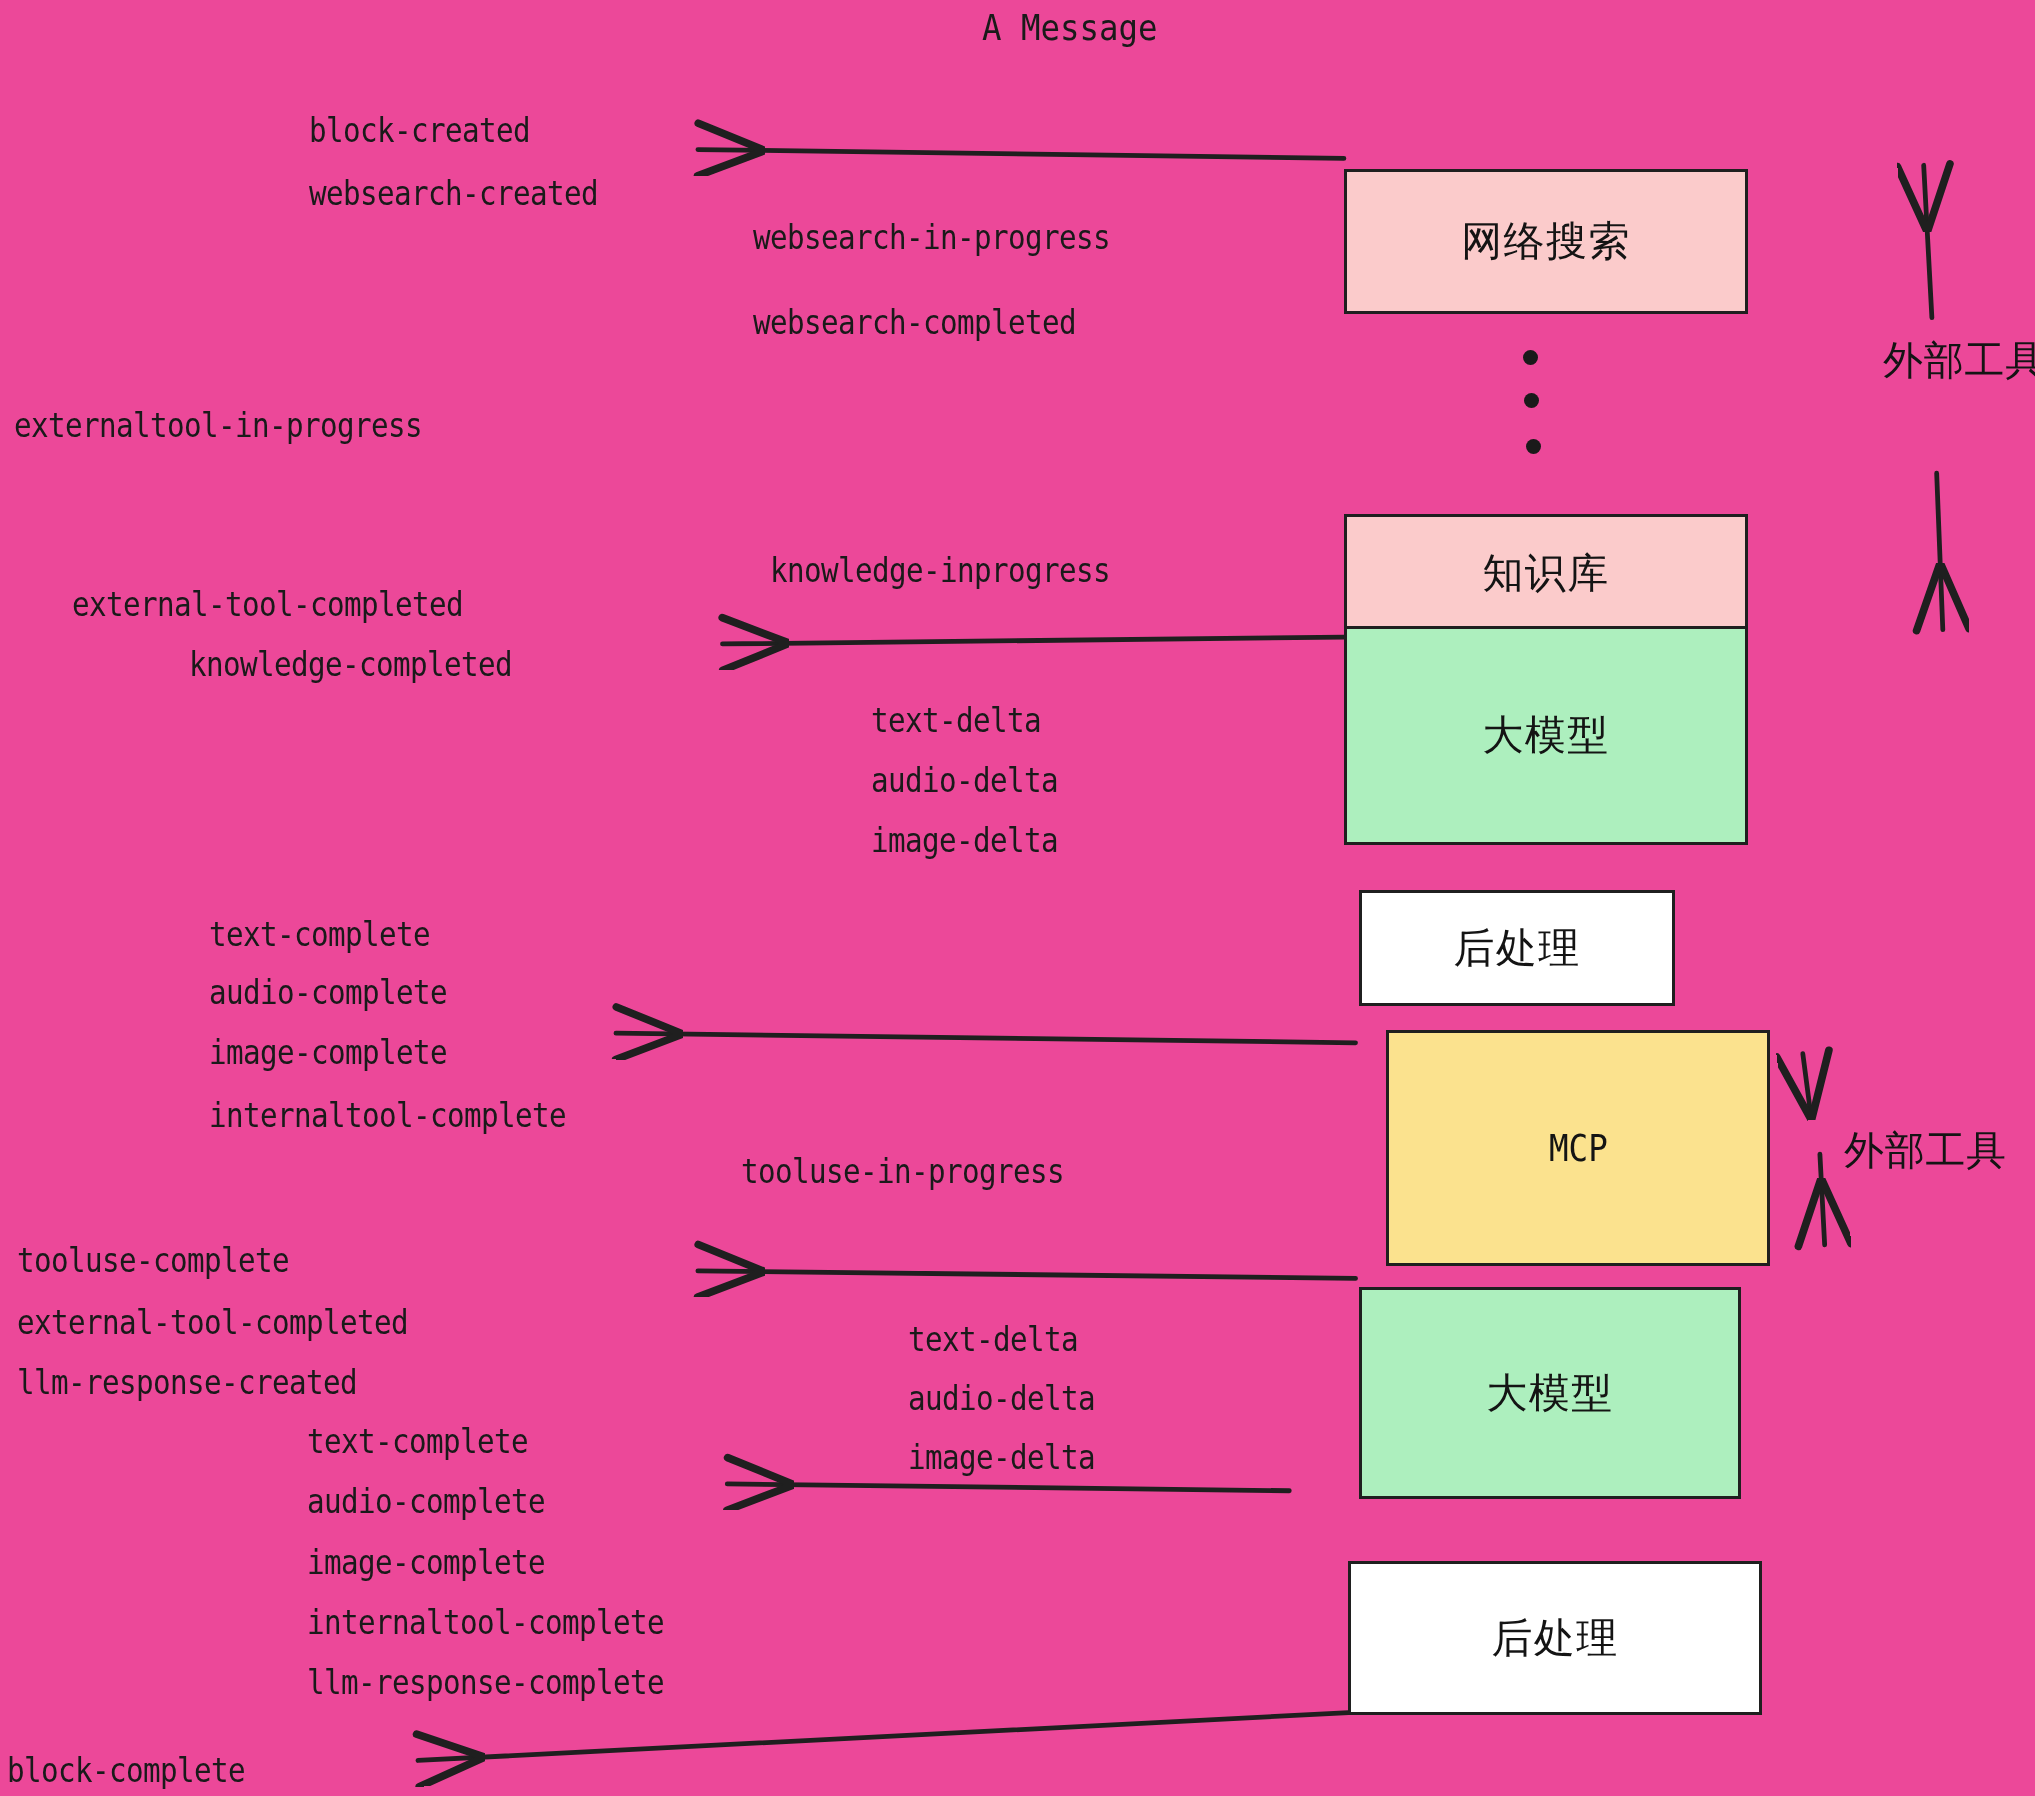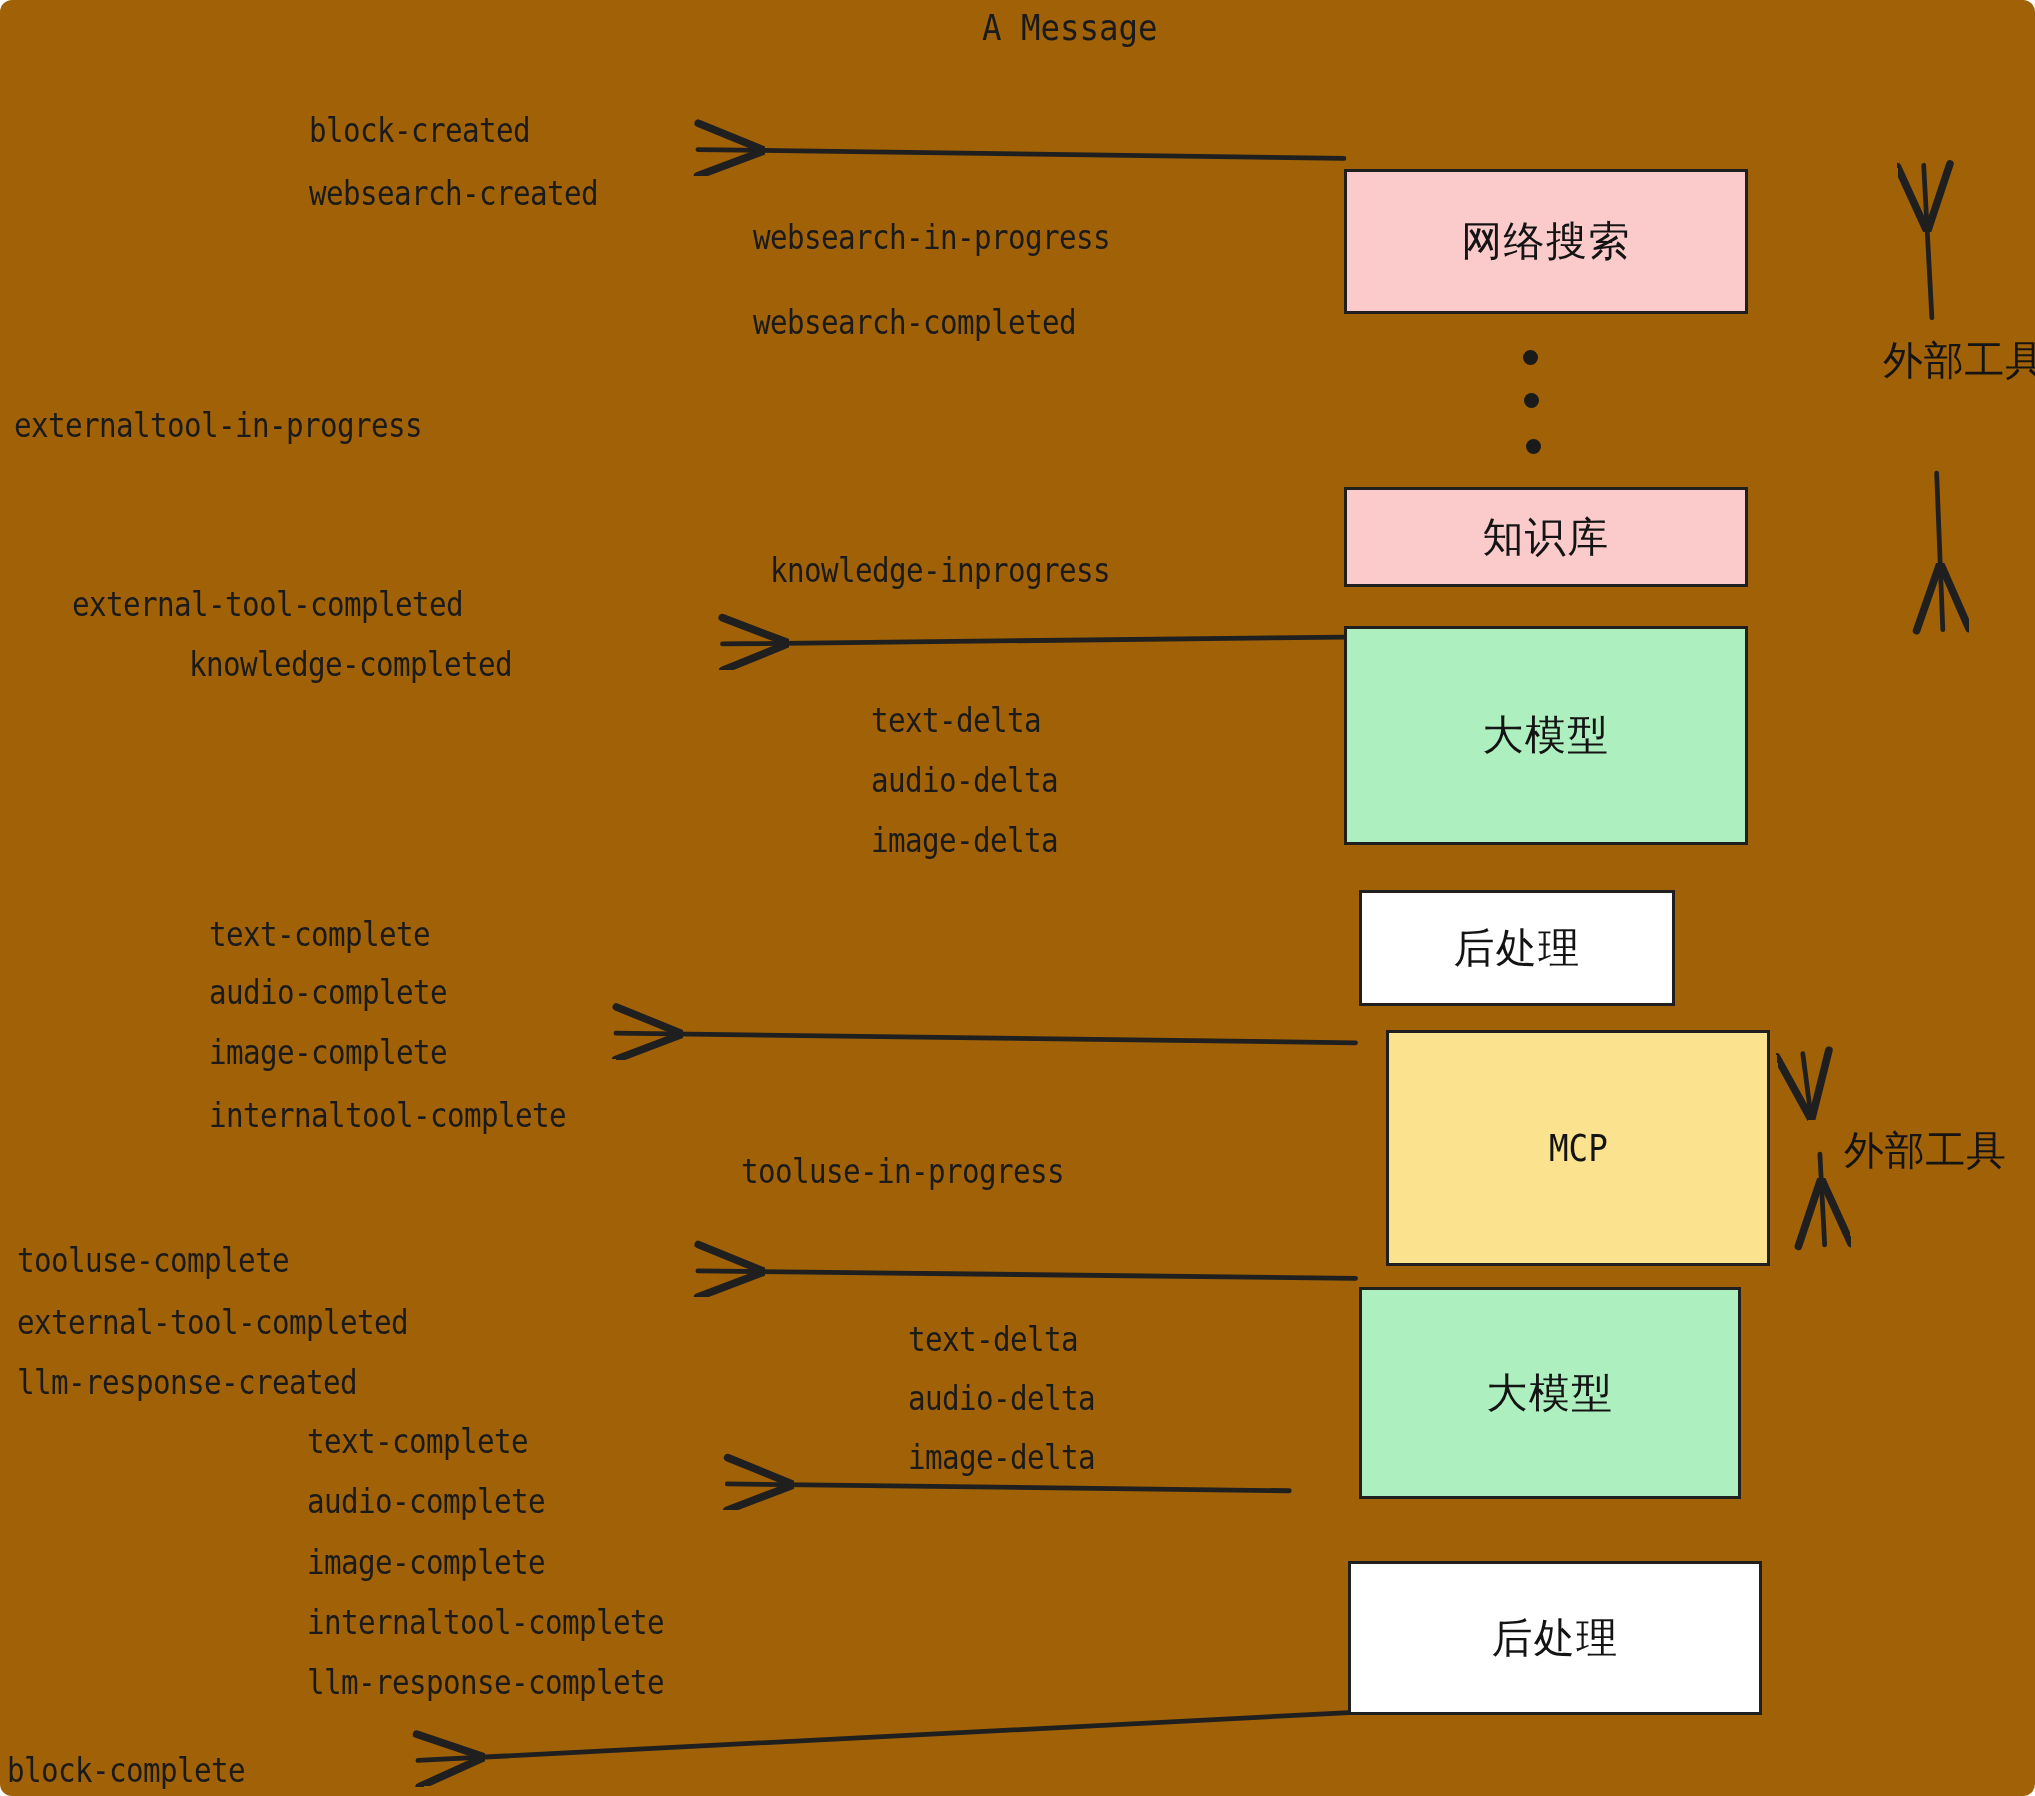--- a/index.html
+++ b/index.html
@@ -4,24 +4,23 @@
 <style>
   html, body {
     margin: 0;
     padding: 0;
     background: #ffffff;
   }
   #canvas {
     position: relative;
     width: 2035px;
     height: 1796px;
-    background: #a16207;
+    background: #ec4899;
     overflow: hidden;
     font-family: "DejaVu Sans Mono", "Liberation Mono", monospace;
-    border-radius: 12px;
   }
   
   .evt {
     position: absolute;
     white-space: nowrap;
     color: #1a1a1a;
     font-family: "DejaVu Sans Mono", "Liberation Mono", monospace;
     font-size: 34px;
     line-height: 1;
     letter-spacing: -0.7px;
@@ -110,21 +109,21 @@
         <line x1="2836" y1="693" x2="2845" y2="922"></line>
         <line x1="2652" y1="1635" x2="2640" y2="1543"></line>
         <line x1="2665" y1="1690" x2="2672" y2="1823"></line>
       </g>
   </svg>
 
   <div id="node-layer">
       <div class="nodebox" style="left: 1344px; top: 169px; width: 404px; height: 145px; background: rgb(251, 203, 203); border-color: rgb(31, 31, 31);">
         <span class="boxlabel">网络搜索</span>
       </div>
-      <div class="nodebox" style="left: 1344px; top: 487px; width: 404px; height: 100px; background: rgb(251, 203, 203); border-color: rgb(31, 31, 31);">
+      <div class="nodebox" style="left: 1344px; top: 514px; width: 404px; height: 118px; background: rgb(251, 203, 203); border-color: rgb(31, 31, 31);">
         <span class="boxlabel">知识库</span>
       </div>
       <div class="nodebox" style="left: 1344px; top: 626px; width: 404px; height: 219px; background: rgb(173, 239, 190); border-color: rgb(31, 31, 31);">
         <span class="boxlabel">大模型</span>
       </div>
       <div class="nodebox" style="left: 1359px; top: 890px; width: 316px; height: 116px; background: rgb(255, 255, 255); border-color: rgb(31, 31, 31);">
         <span class="boxlabel">后处理</span>
       </div>
       <div class="nodebox latin" style="left: 1359px; top: 1030px; width: 384px; height: 236px; background: rgb(251, 226, 142); border-color: rgb(31, 31, 31); margin-left: 27px;">
         <span class="boxlabel">MCP</span>

